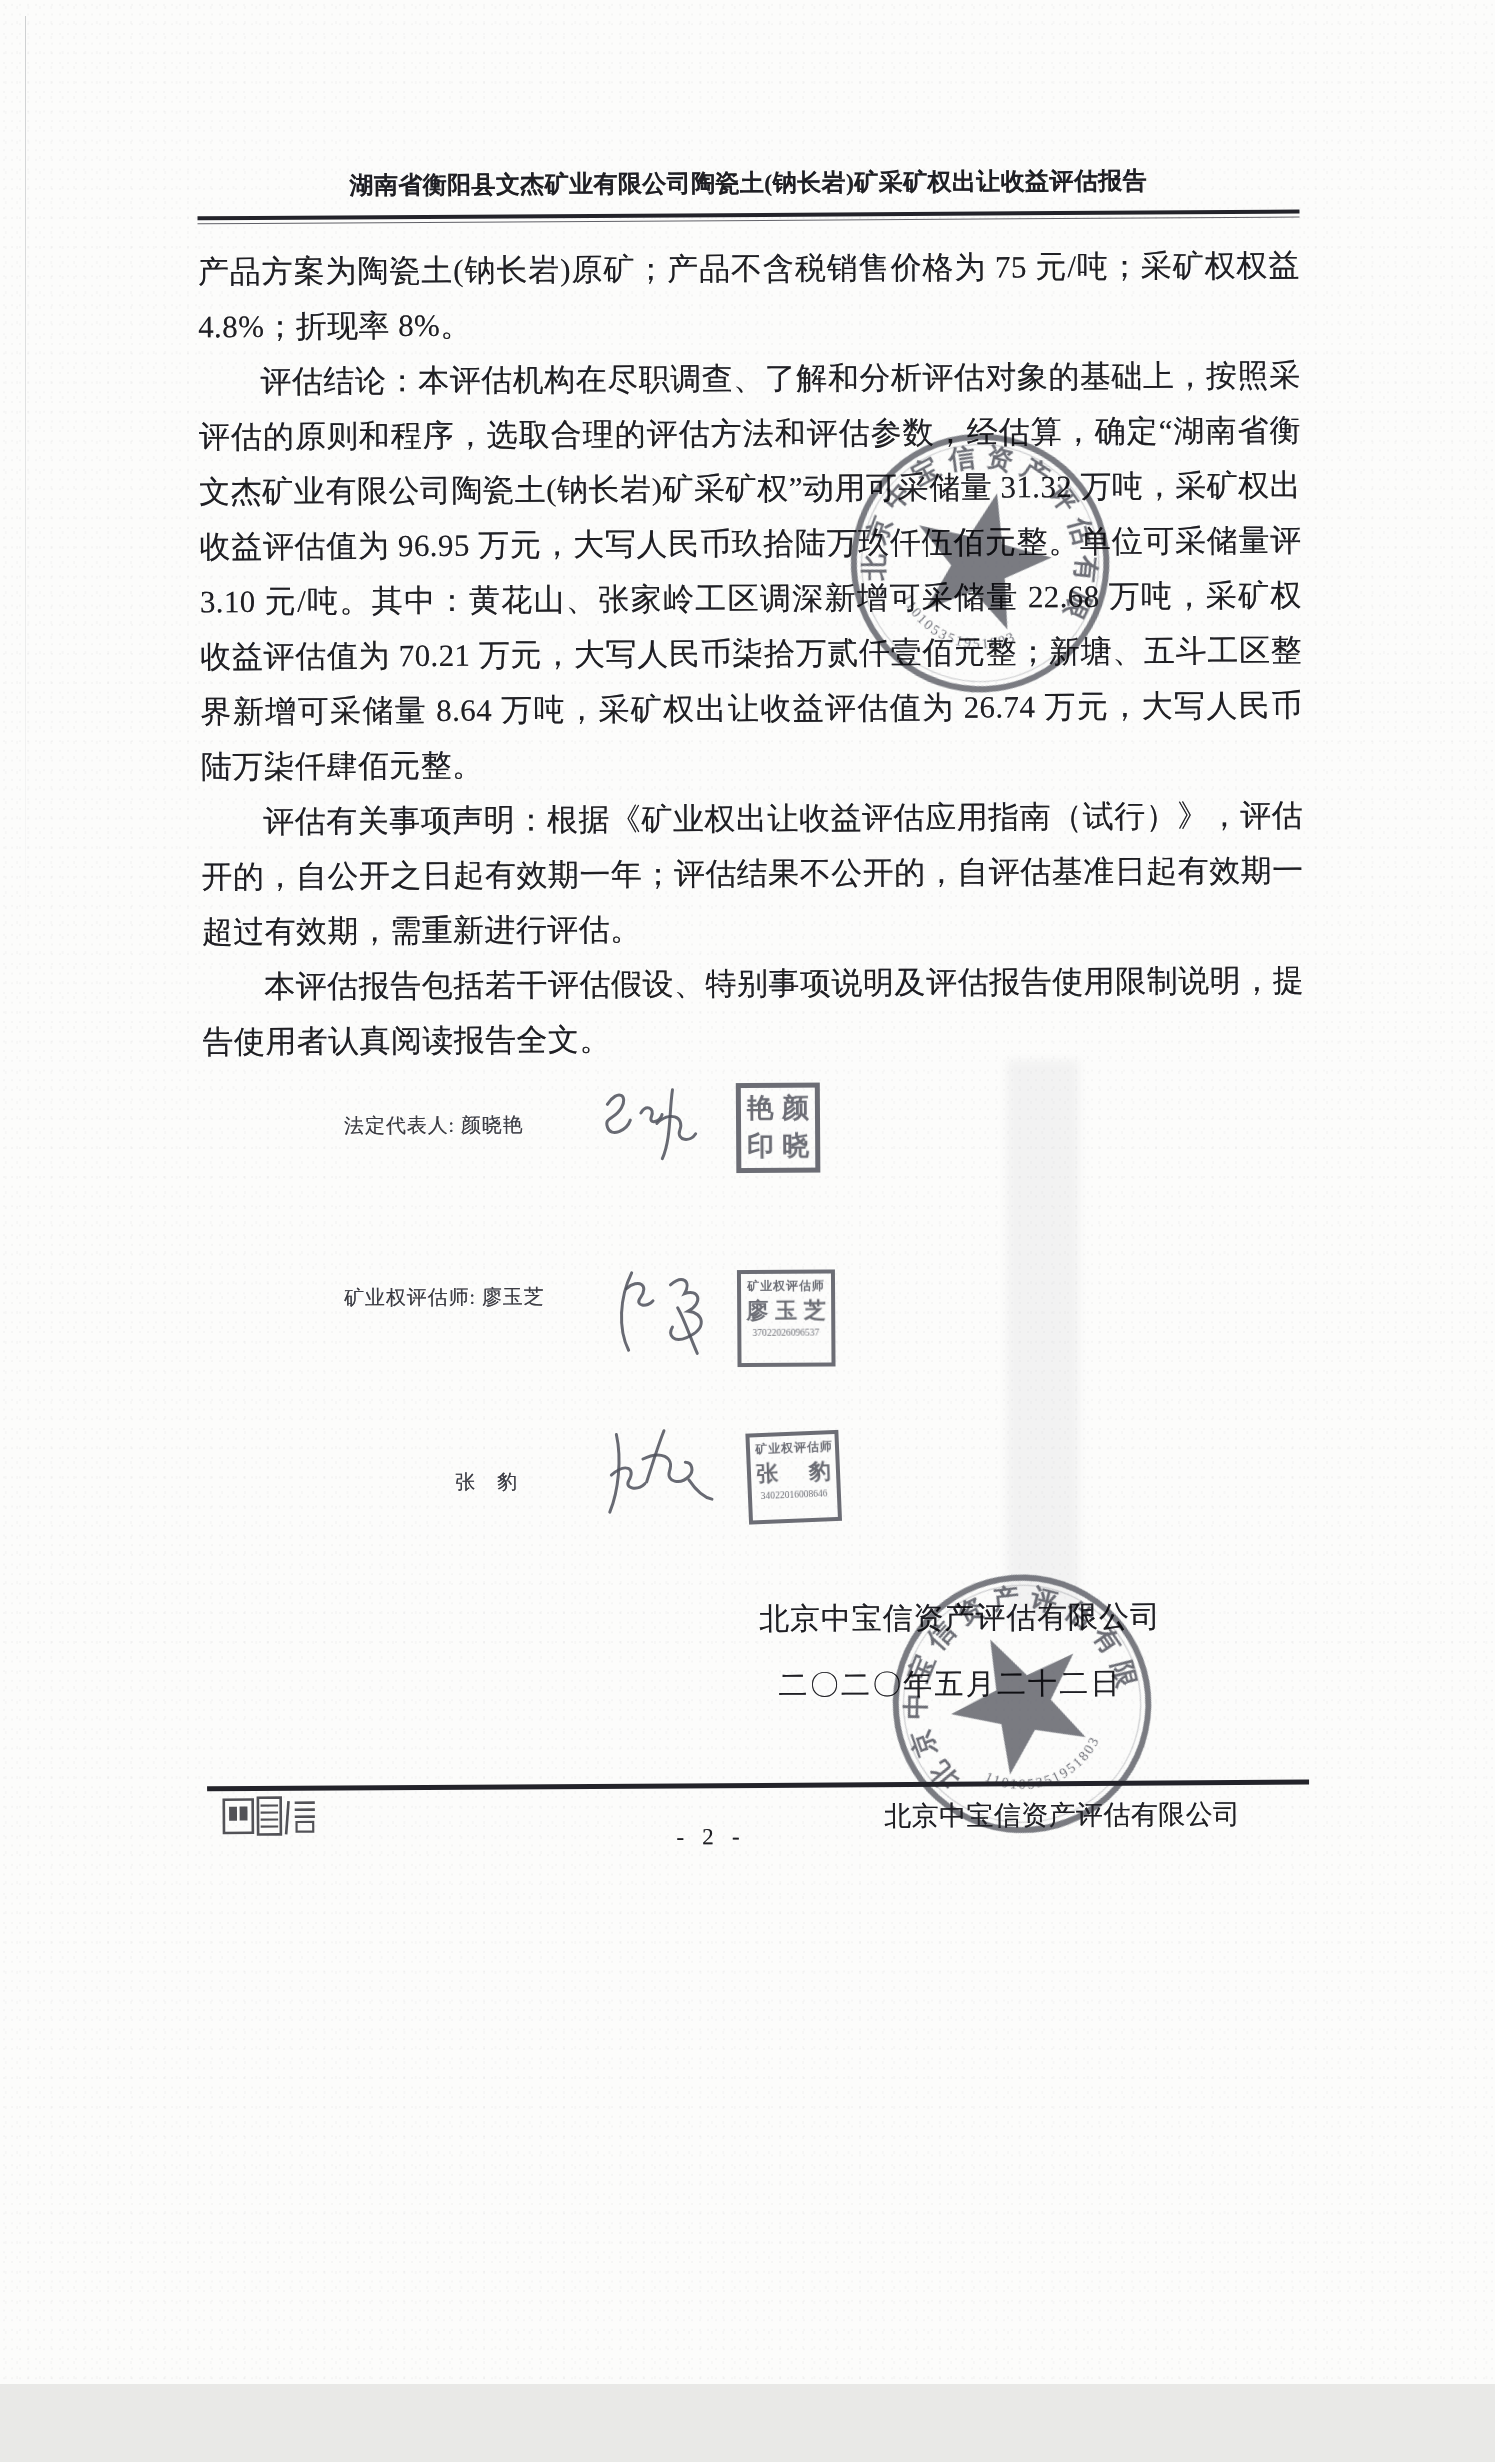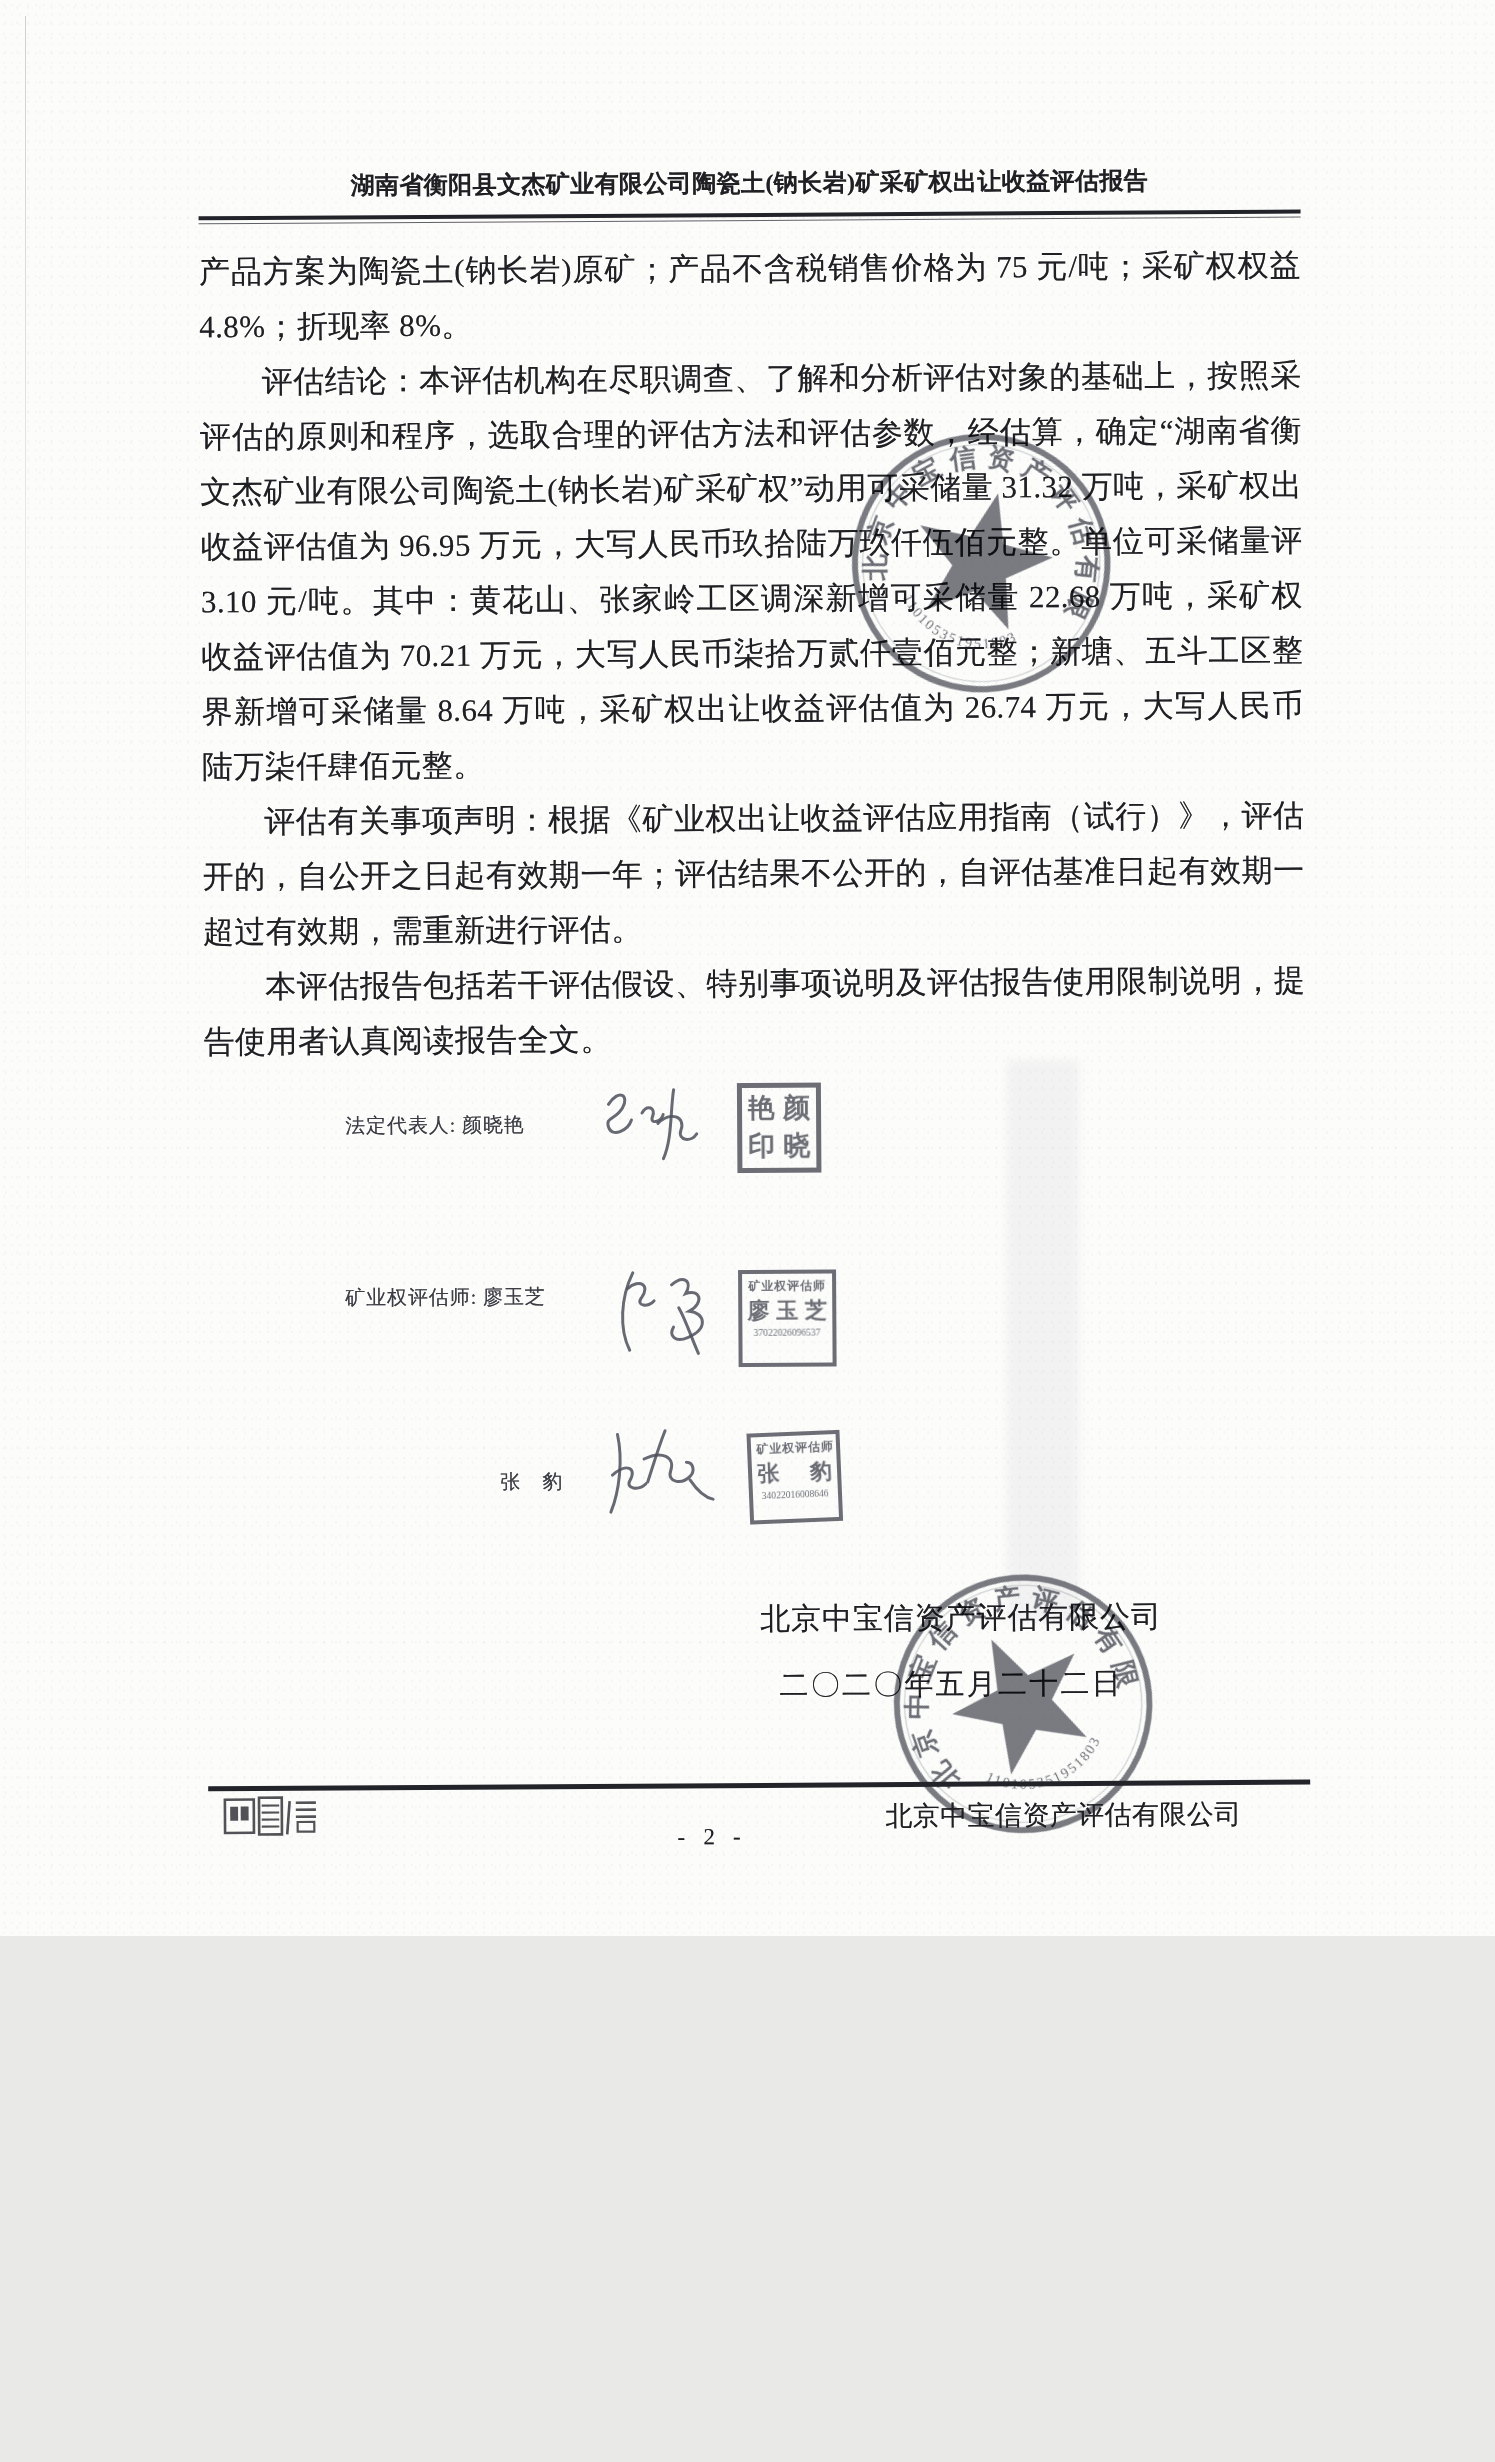--- a/index.html
+++ b/index.html
@@ -1,17 +1,17 @@
 <!DOCTYPE html>
 <html style="font-size:14px"><head>
 <meta charset="utf-8">
 <style>
   html,body{margin:0;padding:0;background:#e9e9e7;}
   .page{
-    position:relative; width:1495px; height:1936px; margin:0 auto;
+    position:relative; width:1495px; height:2384px; margin:0 auto;
     background:#fcfcfb;
     background-image:
       radial-gradient(rgba(120,122,130,0.05) 0.9px, transparent 1px),
       radial-gradient(rgba(100,102,112,0.04) 0.9px, transparent 1.1px);
     background-size:8px 9.7px, 11.4px 15px;
     overflow:hidden;
     font-family:"Liberation Serif", serif;
     color:#1f1f24;
   }
   .scan{position:absolute; inset:0; transform:rotate(-0.35deg); transform-origin:50% 40%;}
@@ -130,21 +130,21 @@
       <path d="M38,34 C52,22 64,30 54,44 C46,54 62,56 68,48"></path>
       <path d="M88,30 C102,18 112,26 104,40 C120,34 126,50 108,60 C126,62 130,80 106,90 C92,96 84,88 90,78"></path>
       <path d="M96,56 C104,70 110,90 118,108"></path>
     </svg>
     <div class="rect-stamp stamp" style="left:735px; top:1270px; width:98px; height:97px;">
       <div class="t1">矿业权评估师</div>
       <div class="nm">廖玉芝</div>
       <div class="num">37022026096537</div>
     </div>
 
-    <div class="siglabel txt" style="left:496px; top:1467px;">张　豹</div>
+    <div class="siglabel txt" style="left:452px; top:1467px;">张　豹</div>
     <svg class="sig-svg" style="left:587px; top:1423px;" width="141" height="106" viewBox="0 0 160 120">
       <path d="M30,12 C36,40 32,76 22,100"></path>
       <path d="M24,58 C40,44 52,50 44,64 C38,74 54,76 62,68"></path>
       <path d="M84,8 C76,28 70,48 64,66"></path>
       <path d="M60,40 C80,30 96,38 90,54 C86,66 102,70 112,60 C118,54 116,44 108,44"></path>
       <path d="M112,64 C120,76 128,84 138,86"></path>
     </svg>
     <div class="rect-stamp stamp" style="left:744px; top:1432px; width:93px; height:91px; transform:rotate(-2deg);">
       <div class="t1">矿业权评估师</div>
       <div class="nm">张豹</div>

